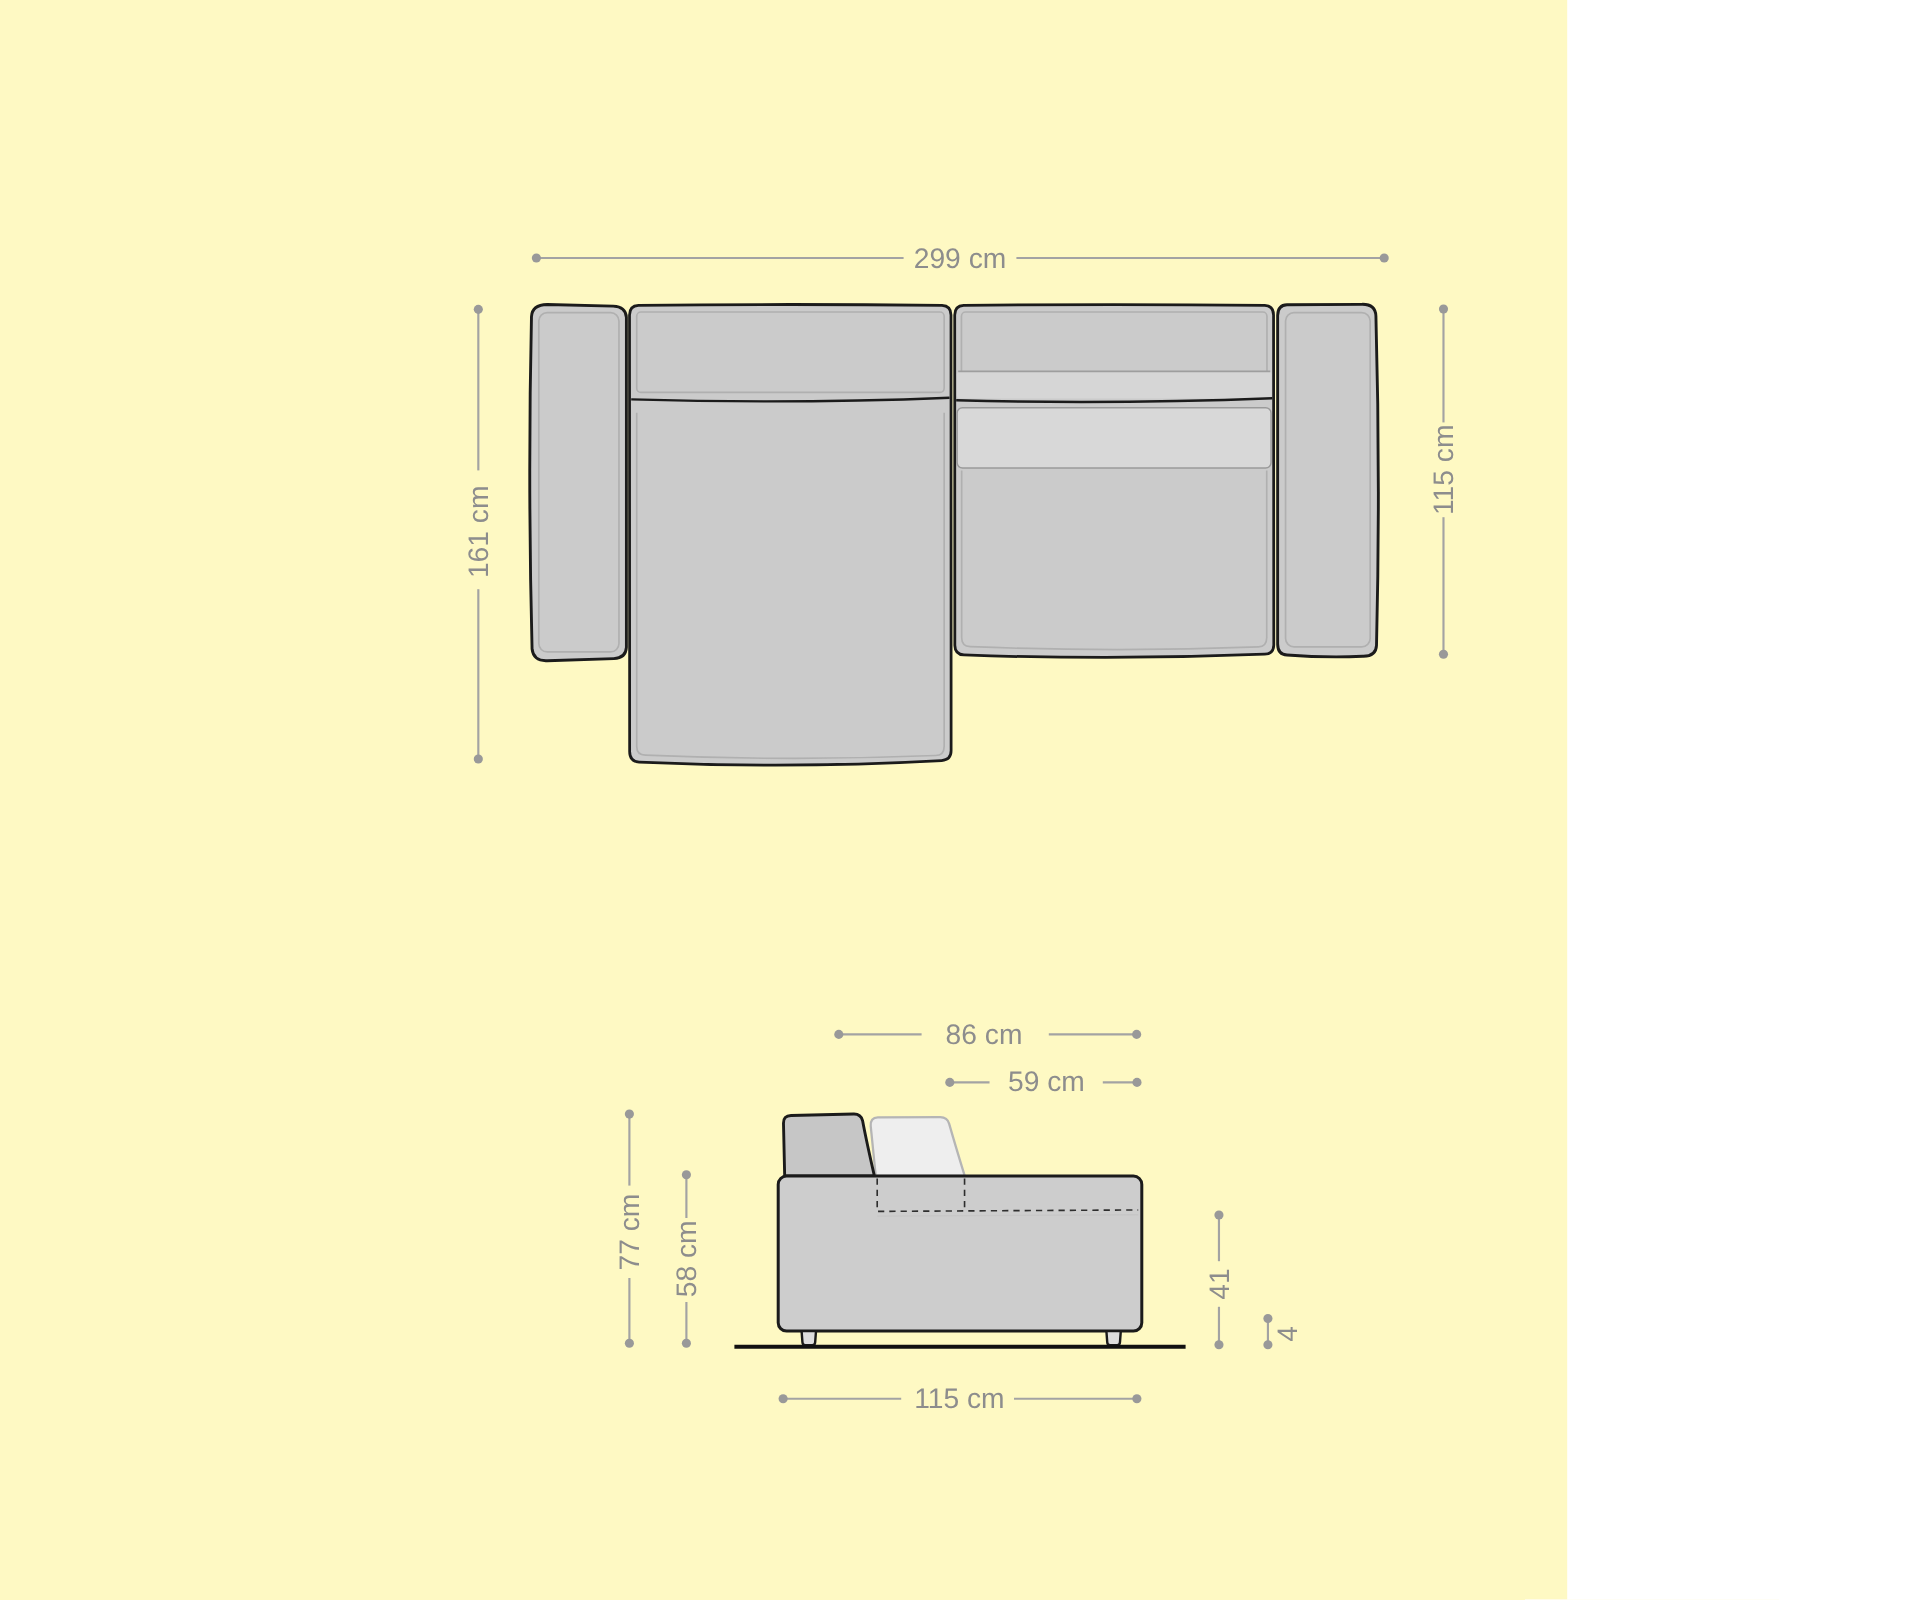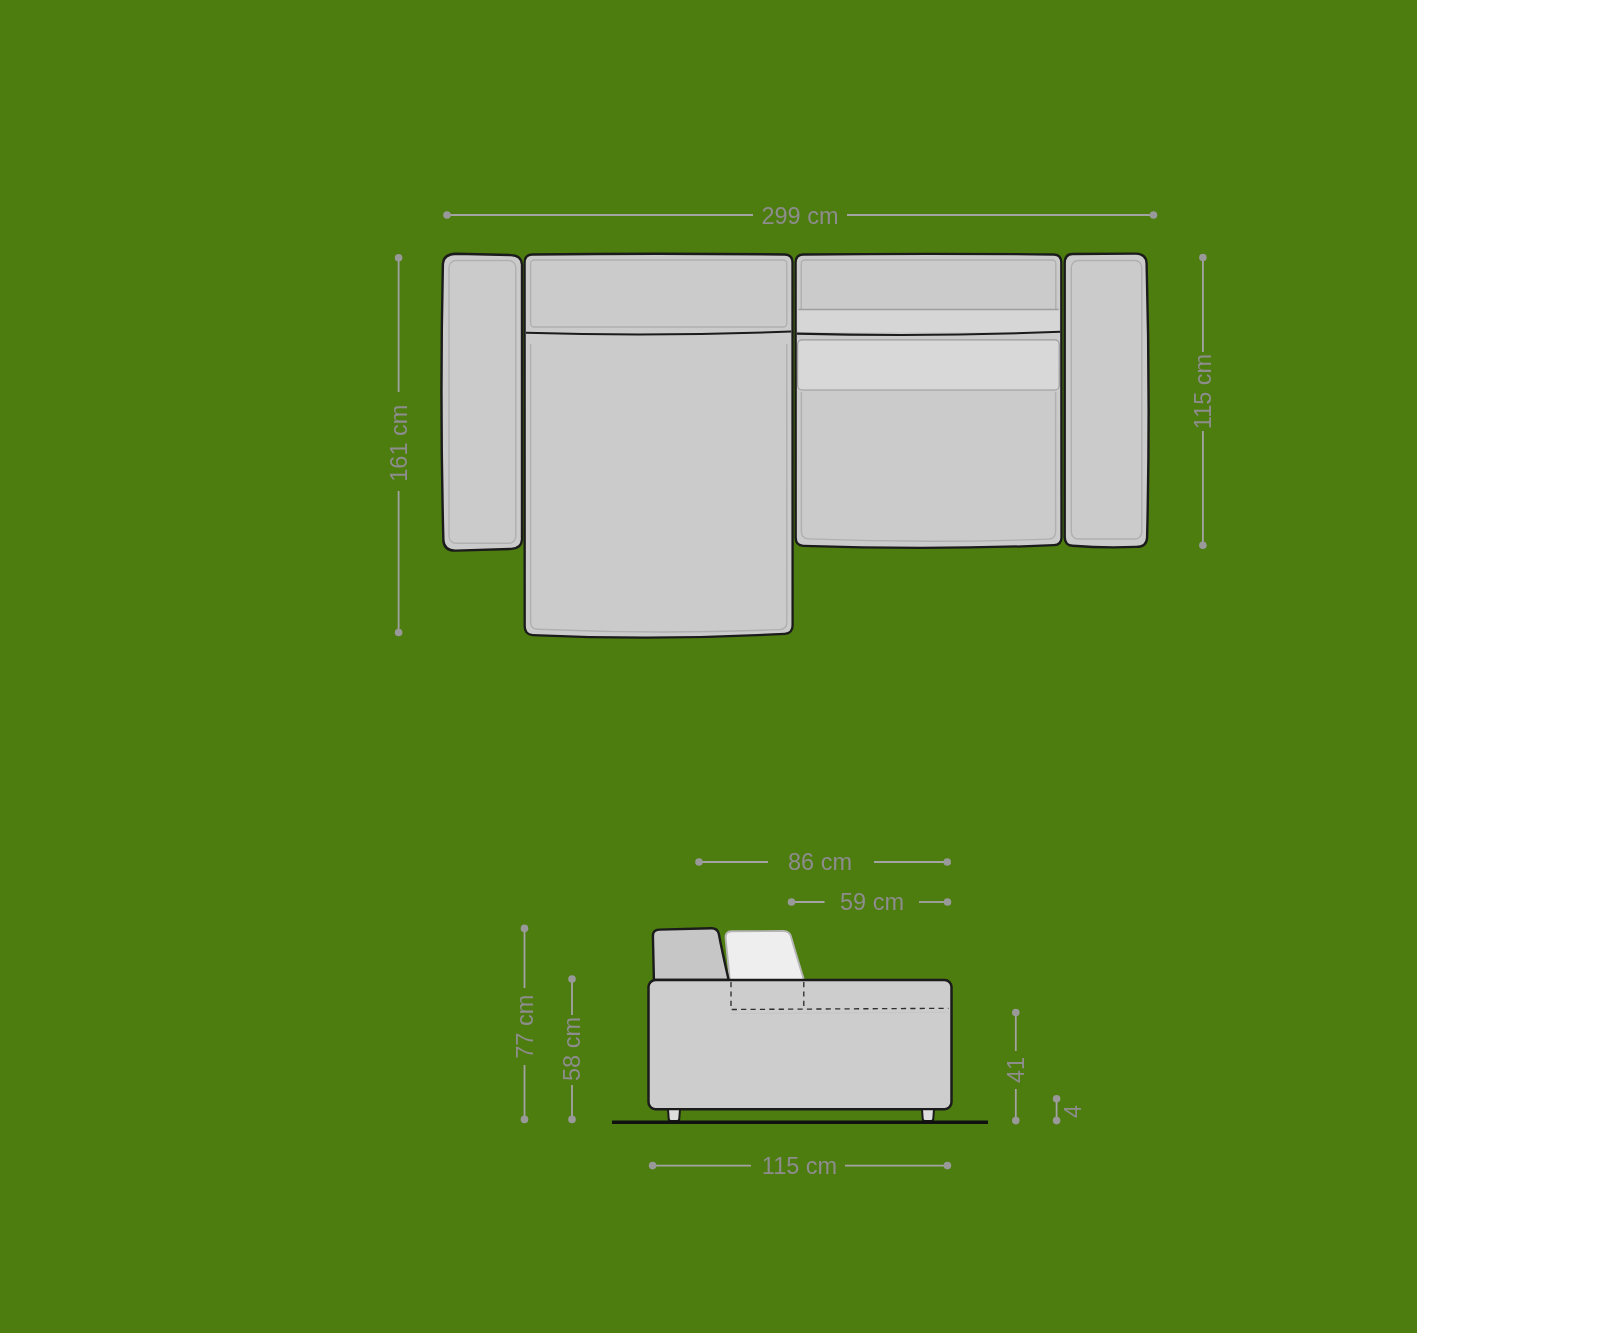--- a/index.html
+++ b/index.html
@@ -1,16 +1,16 @@
 <!DOCTYPE html>
 <html><head>
 <meta charset="utf-8">
 <style>
 html,body{margin:0;padding:0;background:#ffffff;}
-#stage{position:relative;width:1417px;height:1333px;background:#4d7c0f;overflow:hidden;}
+#stage{position:relative;width:1306px;height:1333px;background:#fef9c3;overflow:hidden;}
 svg{position:absolute;left:0;top:0;}
 text{font-family:"Liberation Sans", sans-serif;fill:#8d8d8d;font-size:23.5px;}
 </style>
 </head>
 <body>
 <div id="stage">
 <svg width="1600" height="1333" viewBox="0 0 1600 1333">
 
   <g>
     <line x1="447" y1="215" x2="753" y2="215" stroke="#a3a3a3" stroke-width="1.8"></line>

